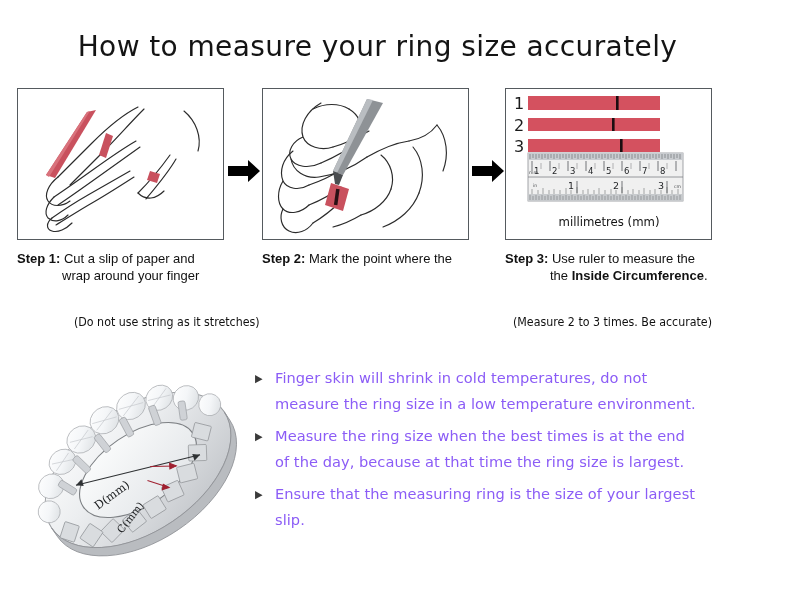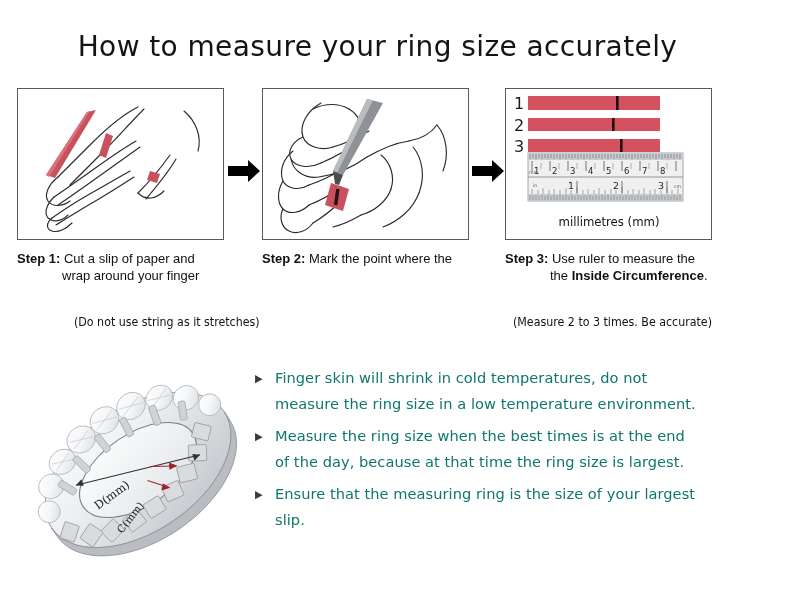--- a/index.html
+++ b/index.html
@@ -102,21 +102,21 @@
     flex: 0 0 20px;
     font-size: 11px;
     line-height: 25px;
     color: #3a3a3a;
     padding-top: 1px;
   }
   .tip-text {
     font-family: "DejaVu Sans", sans-serif;
     font-size: 14.6px;
     line-height: 25.5px;
-    color: #0f766e;
+    color: #8b5cf6;
     letter-spacing: 0.05px;
   }
 </style>
 </head>
 <body>
 
 <div class="page-title">How to measure your ring size accurately</div>
 
 <div class="panels">
 

